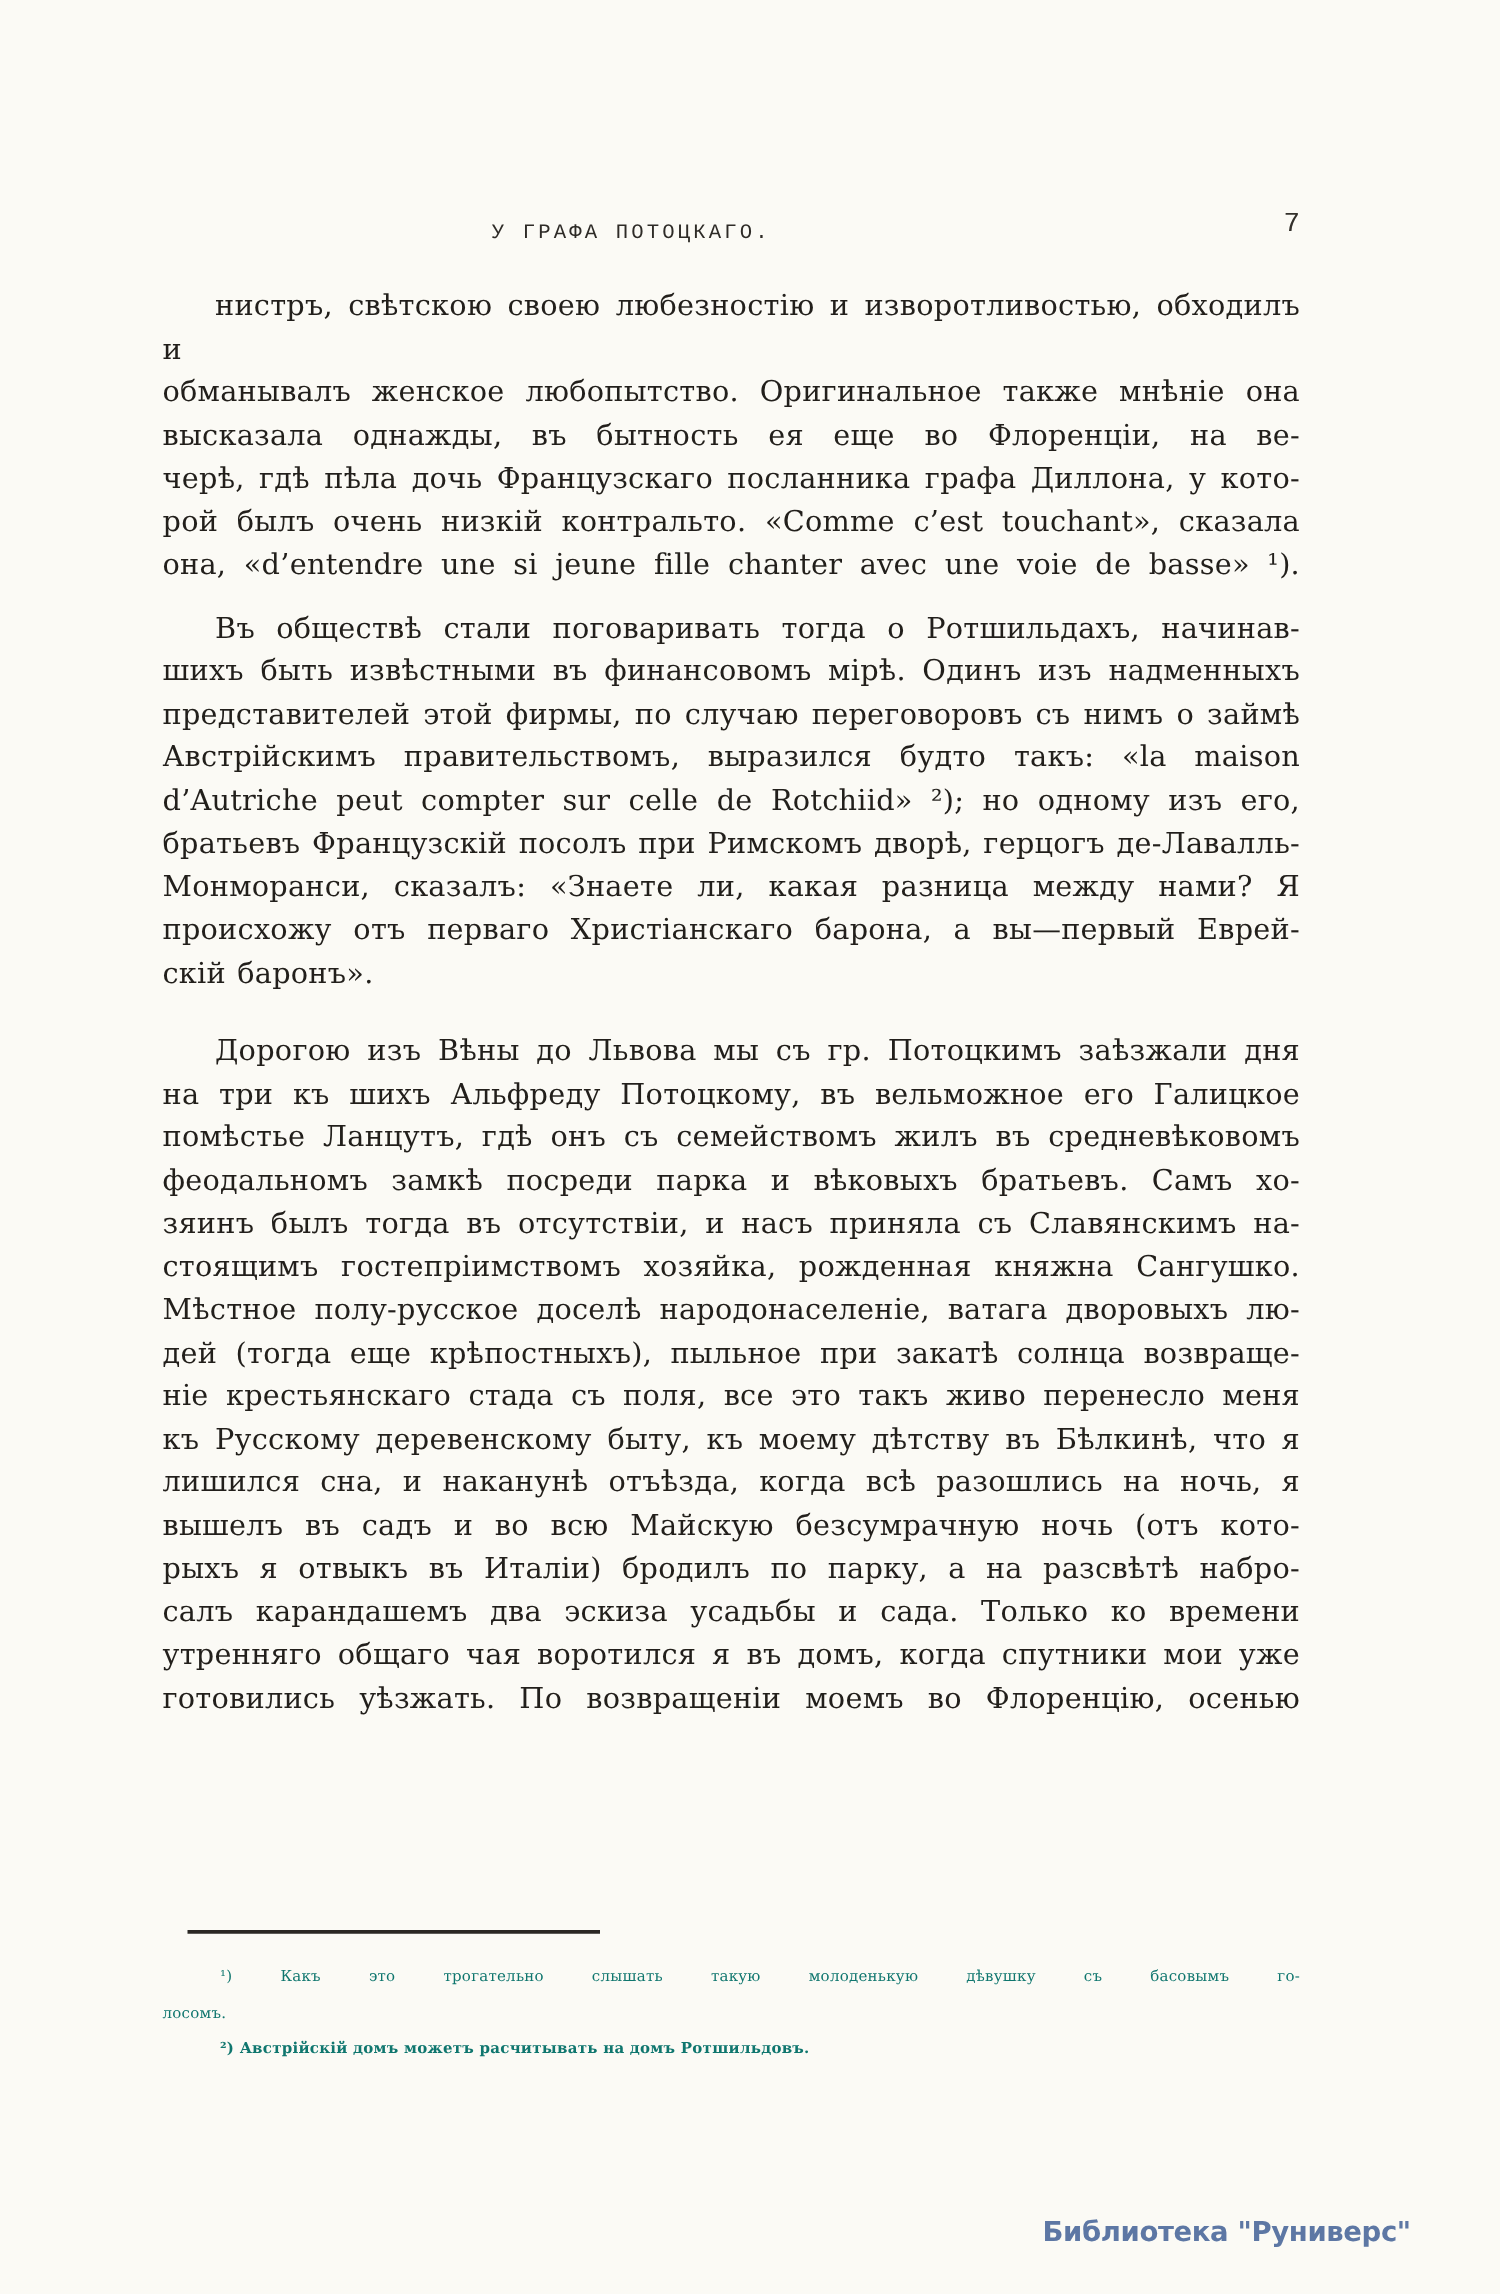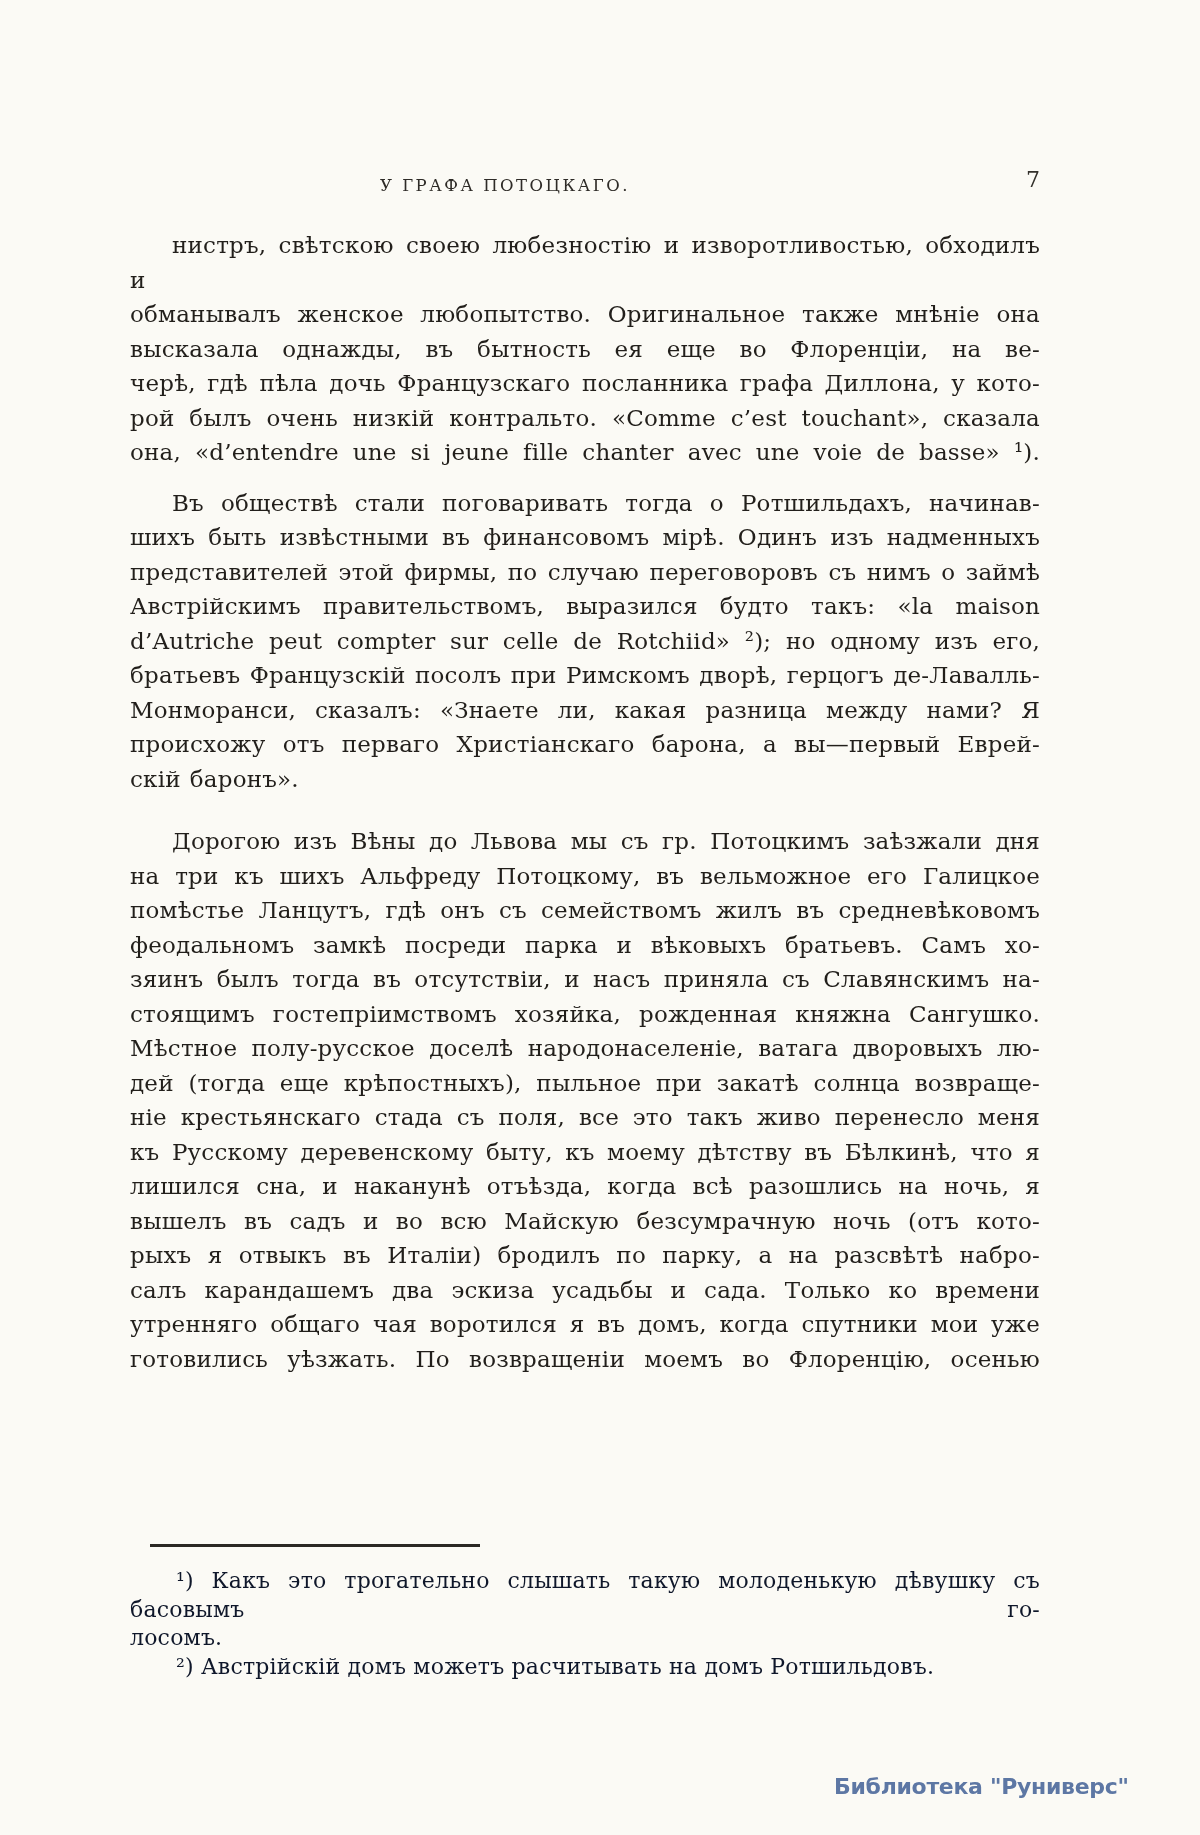--- a/index.html
+++ b/index.html
@@ -4,42 +4,42 @@
 <style>
   html,body{margin:0;padding:0;background:#e8e8e4;}
   .page{
     position:relative;width:1200px;height:1835px;background:#fbfaf5;
     font-family:"DejaVu Serif","Liberation Serif",serif;color:#221f1b;
     overflow:hidden;
   }
   .header{
     position:absolute;left:128px;top:176px;width:912px;box-sizing:border-box;
     padding-right:158px;text-align:center;font-size:16.5px;letter-spacing:2.5px;
-    color:#2e2b27;white-space:nowrap;
+    color:#2e2b27;white-space:nowrap;font-family:Liberation Mono, monospace;
   }
   .pagenum{position:absolute;right:0;top:-9px;font-size:22px;letter-spacing:0;color:#33302b;}
   .bodytext{
     position:absolute;left:130px;top:228px;width:910px;
     font-size:23px;line-height:34.5px;letter-spacing:0.2px;word-spacing:1.5px;
   }
   .para{margin:0;}
   .m1{margin-top:16px;}
   .m2{margin-top:26px;}
   .m3{margin-top:28px;}
   .ln{text-align:justify;text-align-last:justify;}
   .ln-last{text-align:left;}
   .ind{text-indent:42px;}
   .find{text-indent:46px;}
   .it{}
   .fn-rule{position:absolute;left:150px;top:1544px;width:330px;height:0;border-top:3px solid #2b2824;}
   .footnotes{
     position:absolute;left:130px;top:1567px;width:910px;
-    font-size:22px;line-height:28.5px;letter-spacing:0.2px;color:#0f172a;
+    font-size:12px;line-height:28.5px;letter-spacing:0.2px;color:#0f766e;
   }
-  .fn-bold{font-weight:normal;}
+  .fn-bold{font-weight:bold;}
   .watermark{
     position:absolute;left:834px;top:1774px;
     font-family:"DejaVu Sans","Liberation Sans",sans-serif;
     font-weight:bold;font-size:22px;letter-spacing:-0.3px;color:#5d77a4;
     white-space:nowrap;
   }
 </style>
 </head>
 <body>
 

